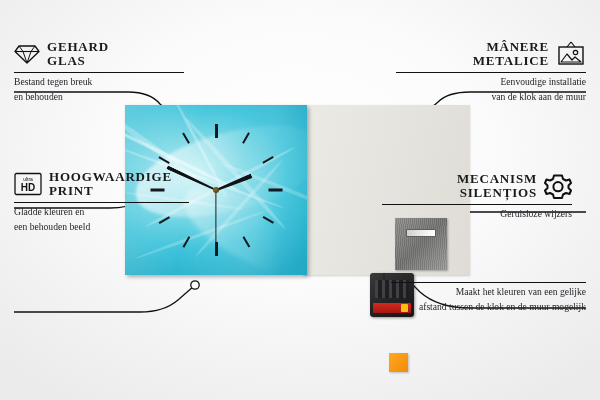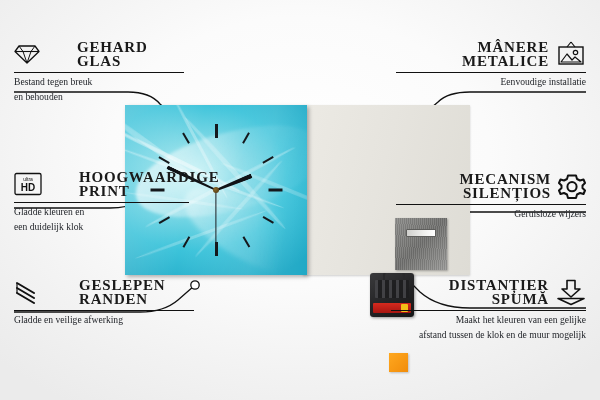--- a/index.html
+++ b/index.html
@@ -185,26 +185,25 @@
 
   
   .callout { position: absolute; }
   .co-head {
     display: flex;
     align-items: center;
     gap: 7px;
     white-space: nowrap;
   }
   .co-title {
-    font-size: 15px;
+    font-size: 13px;
     font-weight: bold;
     letter-spacing: 0.8px;
     line-height: 14px;
     text-transform: uppercase;
-    margin-left: 30px;
   }
   .co-rule {
     height: 1.4px;
     background: #111;
     margin-top: 4px;
   }
   .co-sub {
     font-size: 9.6px;
     line-height: 12px;
     color: #23262b;
@@ -323,83 +322,58 @@
         <text x="14" y="9.4" font-family="Liberation Sans, sans-serif" font-size="5" text-anchor="middle" fill="#111">ultra</text>
         <text x="14" y="19" font-family="Liberation Sans, sans-serif" font-size="10" font-weight="bold" text-anchor="middle" fill="#111">HD</text>
       </svg>
       <div>
         <div class="co-title">HOOGWAARDIGE</div>
         <div class="co-title">PRINT</div>
       </div>
     </div>
     <div class="co-rule"></div>
     <div class="co-sub">Gladde kleuren en</div>
-    <div class="co-sub">een duidelijk klok</div>
-  </div>
-
-  <div class="callout left" style="left:14px; top:278px; width:180px;">
-    <div class="co-head">
-      <svg class="co-icon" width="28" height="24" viewBox="0 0 28 24">
-        <path d="M3,3 L20,13" stroke="#111" stroke-width="2" stroke-linecap="round"></path>
-        <path d="M3,8 L20,18" stroke="#111" stroke-width="2" stroke-linecap="round"></path>
-        <path d="M3,13 L20,23" stroke="#111" stroke-width="2" stroke-linecap="round"></path>
-        <path d="M3,3 L3,13" stroke="#111" stroke-width="1.2"></path>
-      </svg>
-      <div>
-        <div class="co-title">GESLEPEN</div>
-        <div class="co-title">RANDEN</div>
-      </div>
-    </div>
-    <div class="co-rule"></div>
-    <div class="co-sub">Gladde en veilige afwerking</div>
-  </div>
+    <div class="co-sub">een behouden beeld</div>
+  </div>
+
 
   <div class="callout right" style="right:14px; top:40px; width:190px;">
     <div class="co-head">
       <div style="text-align:right;font-family:Liberation Serif, serif;">
         <div class="co-title">MÂNERE</div>
         <div class="co-title">METALICE</div>
       </div>
       <svg class="co-icon" width="30" height="26" viewBox="0 0 30 26">
         <path d="M15,1 L11,6 M15,1 L19,6" stroke="#111" stroke-width="1.2" fill="none"></path>
         <rect x="3" y="6" width="24" height="17" fill="none" stroke="#111" stroke-width="1.4"></rect>
         <circle cx="19.5" cy="11.5" r="2.2" fill="none" stroke="#111" stroke-width="1.2"></circle>
         <path d="M5,21 L11,13 L16,19 L19,16 L25,21 Z" fill="none" stroke="#111" stroke-width="1.2" stroke-linejoin="round"></path>
       </svg>
     </div>
     <div class="co-rule"></div>
     <div class="co-sub">Eenvoudige installatie</div>
-  </div>
-
-  <div class="callout right" style="right:14px; top:172px; width:190px;">
+    <div class="co-sub">van de klok aan de muur</div>
+  </div>
+
+  <div class="callout right" style="right:28px; top:172px; width:190px;">
     <div class="co-head">
       <div style="text-align:right;">
         <div class="co-title">MECANISM</div>
         <div class="co-title">SILENȚIOS</div>
       </div>
       <svg class="co-icon" width="28" height="27" viewBox="0 0 28 27">
         <g fill="none" stroke="#111" stroke-width="2" stroke-linecap="round" stroke-linejoin="round">
           <path d="M10,2.5 H18 L19,6 L22,7.5 L25.5,6.5 L27,10 L24.5,12.5 V15 L27,17.5 L25.5,21 L22,20 L19,21.5 L18,25 H10 L9,21.5 L6,20 L2.5,21 L1,17.5 L3.5,15 V12.5 L1,10 L2.5,6.5 L6,7.5 L9,6 Z"></path>
           <circle cx="14" cy="13.7" r="4.6"></circle>
         </g>
       </svg>
     </div>
     <div class="co-rule"></div>
     <div class="co-sub">Geruisloze wijzers</div>
   </div>
 
   <div class="callout right" style="right:14px; top:278px; width:195px;">
-    <div class="co-head">
-      <div style="text-align:right;">
-        <div class="co-title">DISTANȚIER</div>
-        <div class="co-title">SPUMĂ</div>
-      </div>
-      <svg class="co-icon" width="30" height="27" viewBox="0 0 30 27">
-        <path d="M11,1.5 H19 V10 H24 L15,18 L6,10 H11 Z" fill="none" stroke="#111" stroke-width="1.6" stroke-linejoin="round"></path>
-        <path d="M15,19.5 L28,19.5 L15,25.5 L2,19.5 Z" fill="none" stroke="#111" stroke-width="1.6" stroke-linejoin="round"></path>
-      </svg>
-    </div>
     <div class="co-rule"></div>
     <div class="co-sub">Maakt het kleuren van een gelijke</div>
     <div class="co-sub">afstand tussen de klok en de muur mogelijk</div>
   </div>
 
 </div>
 
 </body></html>

